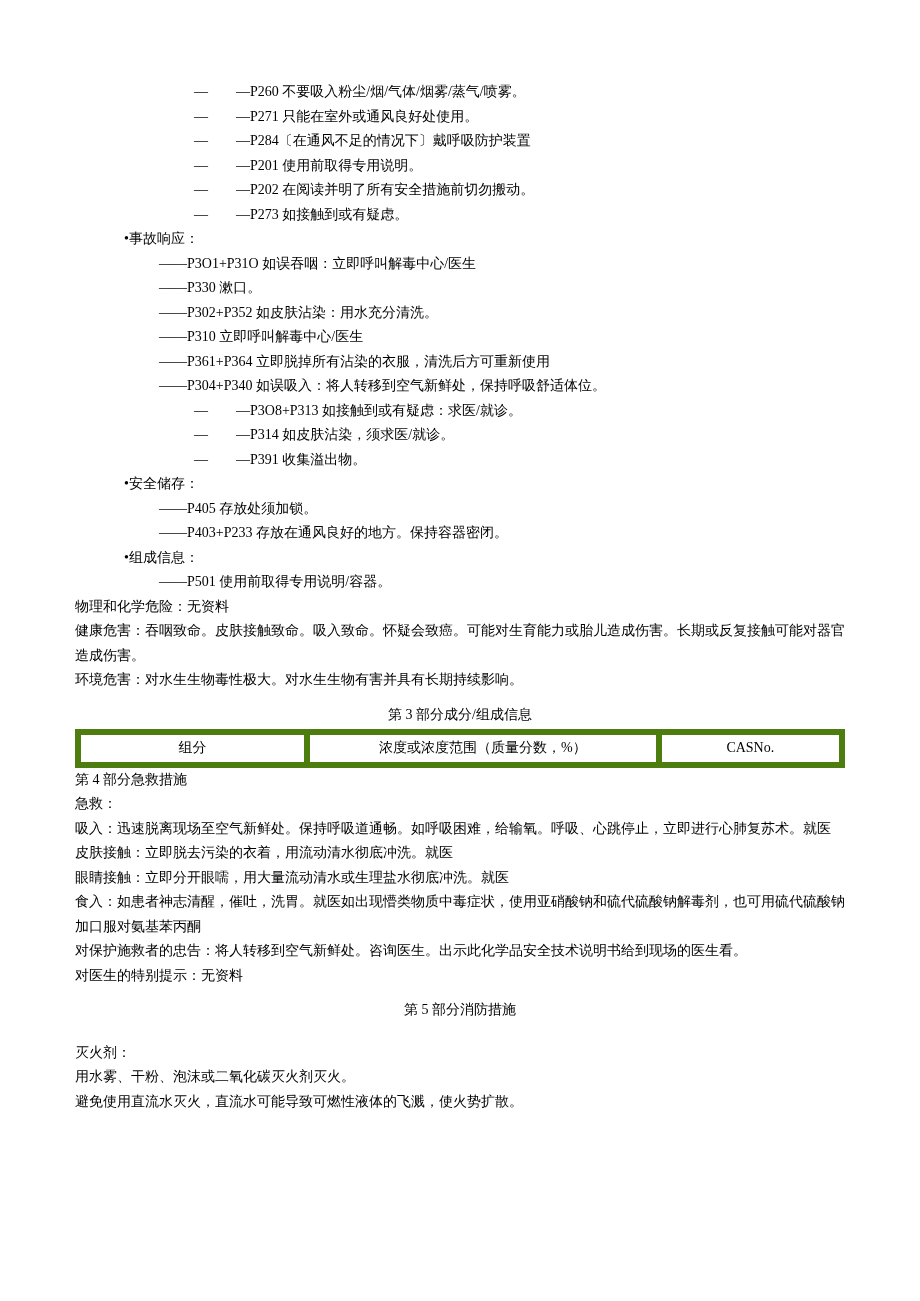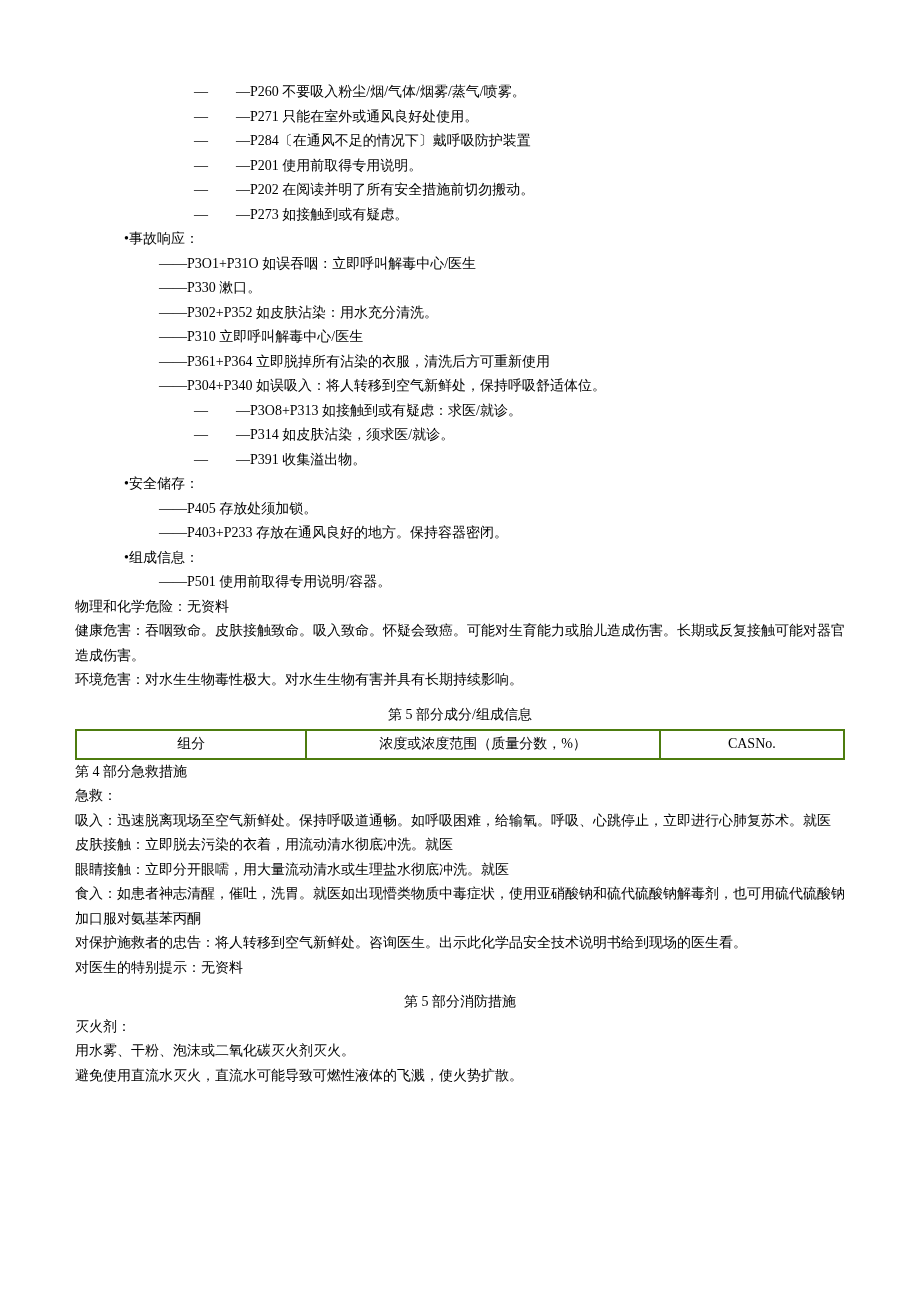--- a/index.html
+++ b/index.html
@@ -20,29 +20,29 @@
   .section-title-center {
     text-align: center;
     margin-top: 10px;
   }
   table {
     border-collapse: collapse;
     width: 100%;
     margin-top: 2px;
   }
   th, td {
-    border: 2px solid #4d7c0f;
+    border: 6px solid #4d7c0f;
     text-align: center;
     padding: 1px 4px;
     font-weight: normal;
   }
   .tbl-col1 { width: 30%; }
   .tbl-col2 { width: 46%; }
   .tbl-col3 { width: 24%; font-family: "Times New Roman", serif; }
-  .section5-gap { }
+  .section5-gap { margin-top: 18px; }
 </style>
 </head>
 <body>
 
 <div class="indent-1">—　　—P260 不要吸入粉尘/烟/气体/烟雾/蒸气/喷雾。</div>
 <div class="indent-1">—　　—P271 只能在室外或通风良好处使用。</div>
 <div class="indent-1">—　　—P284〔在通风不足的情况下〕戴呼吸防护装置</div>
 <div class="indent-1">—　　—P201 使用前取得专用说明。</div>
 <div class="indent-1">—　　—P202 在阅读并明了所有安全措施前切勿搬动。</div>
 <div class="indent-1">—　　—P273 如接触到或有疑虑。</div>
@@ -62,21 +62,21 @@
 <div class="indent-c">——P405 存放处须加锁。</div>
 <div class="indent-c">——P403+P233 存放在通风良好的地方。保持容器密闭。</div>
 
 <div class="bullet-line">•组成信息：</div>
 <div class="indent-c">——P501 使用前取得专用说明/容器。</div>
 
 <div class="plain">物理和化学危险：无资料</div>
 <div class="plain">健康危害：吞咽致命。皮肤接触致命。吸入致命。怀疑会致癌。可能对生育能力或胎儿造成伤害。长期或反复接触可能对器官造成伤害。</div>
 <div class="plain">环境危害：对水生生物毒性极大。对水生生物有害并具有长期持续影响。</div>
 
-<div class="section-title-center">第 5 部分成分/组成信息</div>
+<div class="section-title-center">第 3 部分成分/组成信息</div>
 
 <table>
   <tbody>
       <tr>
     <td class="tbl-col1">组分</td>
     <td class="tbl-col2">浓度或浓度范围（质量分数，%）</td>
     <td class="tbl-col3">CASNo.</td>
   </tr>
 </tbody>
   </table>

